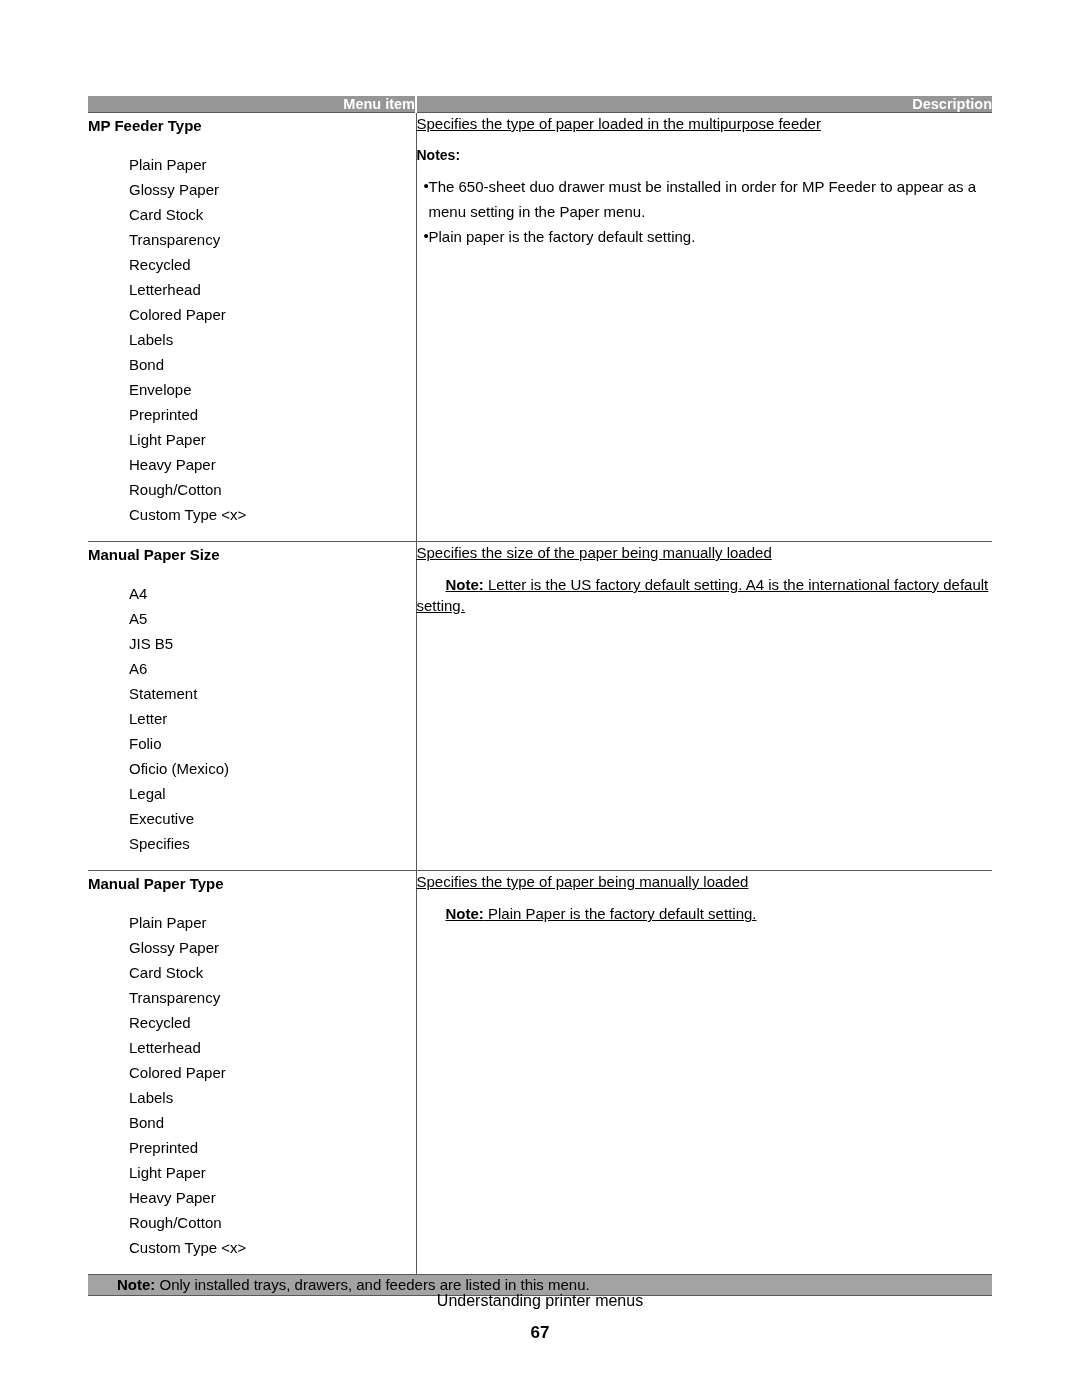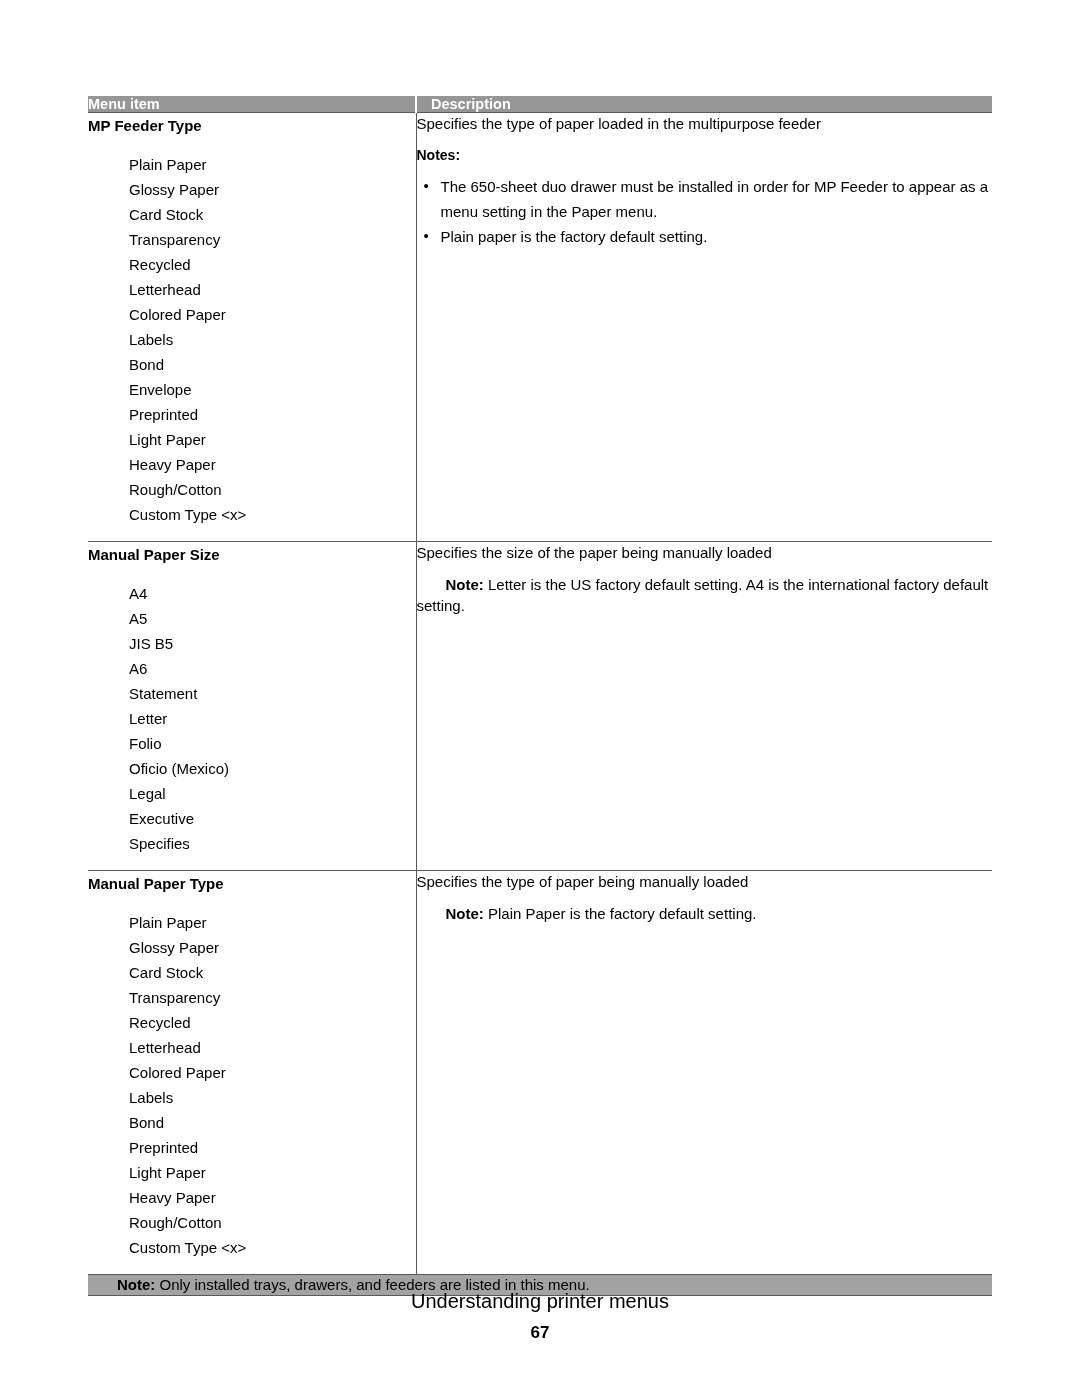--- a/index.html
+++ b/index.html
@@ -39,21 +39,21 @@
     margin: 0;
   }
 
   
   .hdr-cell {
     background: #969696;
     color: #ffffff;
     font-weight: bold;
     font-size: 14.5px;
     padding: 8px 0 9px 14px;
-    text-align: left;
+    text-align: right;
     border: none;
   }
   .hdr-cell.hdr-desc {
     border-left: 2px solid #ffffff;
     padding-left: 14px;
   }
 
   
   .row-menu {
     border-top: 1.5px solid #595959;
@@ -81,40 +81,41 @@
   .opt-list li {
     font-size: 15px;
     line-height: 25px;
     white-space: nowrap;
   }
 
   .desc-line {
     font-size: 15px;
     line-height: 21px;
     margin: 0 0 11px 0;
+    text-decoration: underline;
   }
   .desc-line:last-child { margin-bottom: 0; }
   .notes-label {
     font-weight: bold;
     font-size: 14px;
     line-height: 21px;
     margin: 0 0 9px 0;
   }
   .note-strong { font-weight: bold; padding-left: 29px; }
 
   .bullets {
     list-style: none;
     margin: 0;
     padding: 0;
   }
   .bullets li {
     font-size: 15px;
     line-height: 24.5px;
     position: relative;
-    padding-left: 24px;
+    padding-left: 12px;
     margin-bottom: 1px;
   }
   .bullets li::before {
     content: "\2022";
     position: absolute;
     left: 7px;
     top: -1px;
     font-size: 15px;
     line-height: 24.5px;
   }
@@ -133,21 +134,21 @@
 
   
   .page-footer {
     position: absolute;
     left: 0;
     top: 1290px;
     width: 1080px;
     text-align: center;
   }
   .footer-title {
-    font-size: 20px;
+    font-size: 16px;
     line-height: 22px;
   }
   .footer-pageno {
     font-size: 17px;
     font-weight: bold;
     line-height: 24px;
     margin-top: 9px;
   }
 </style>
 </head>

